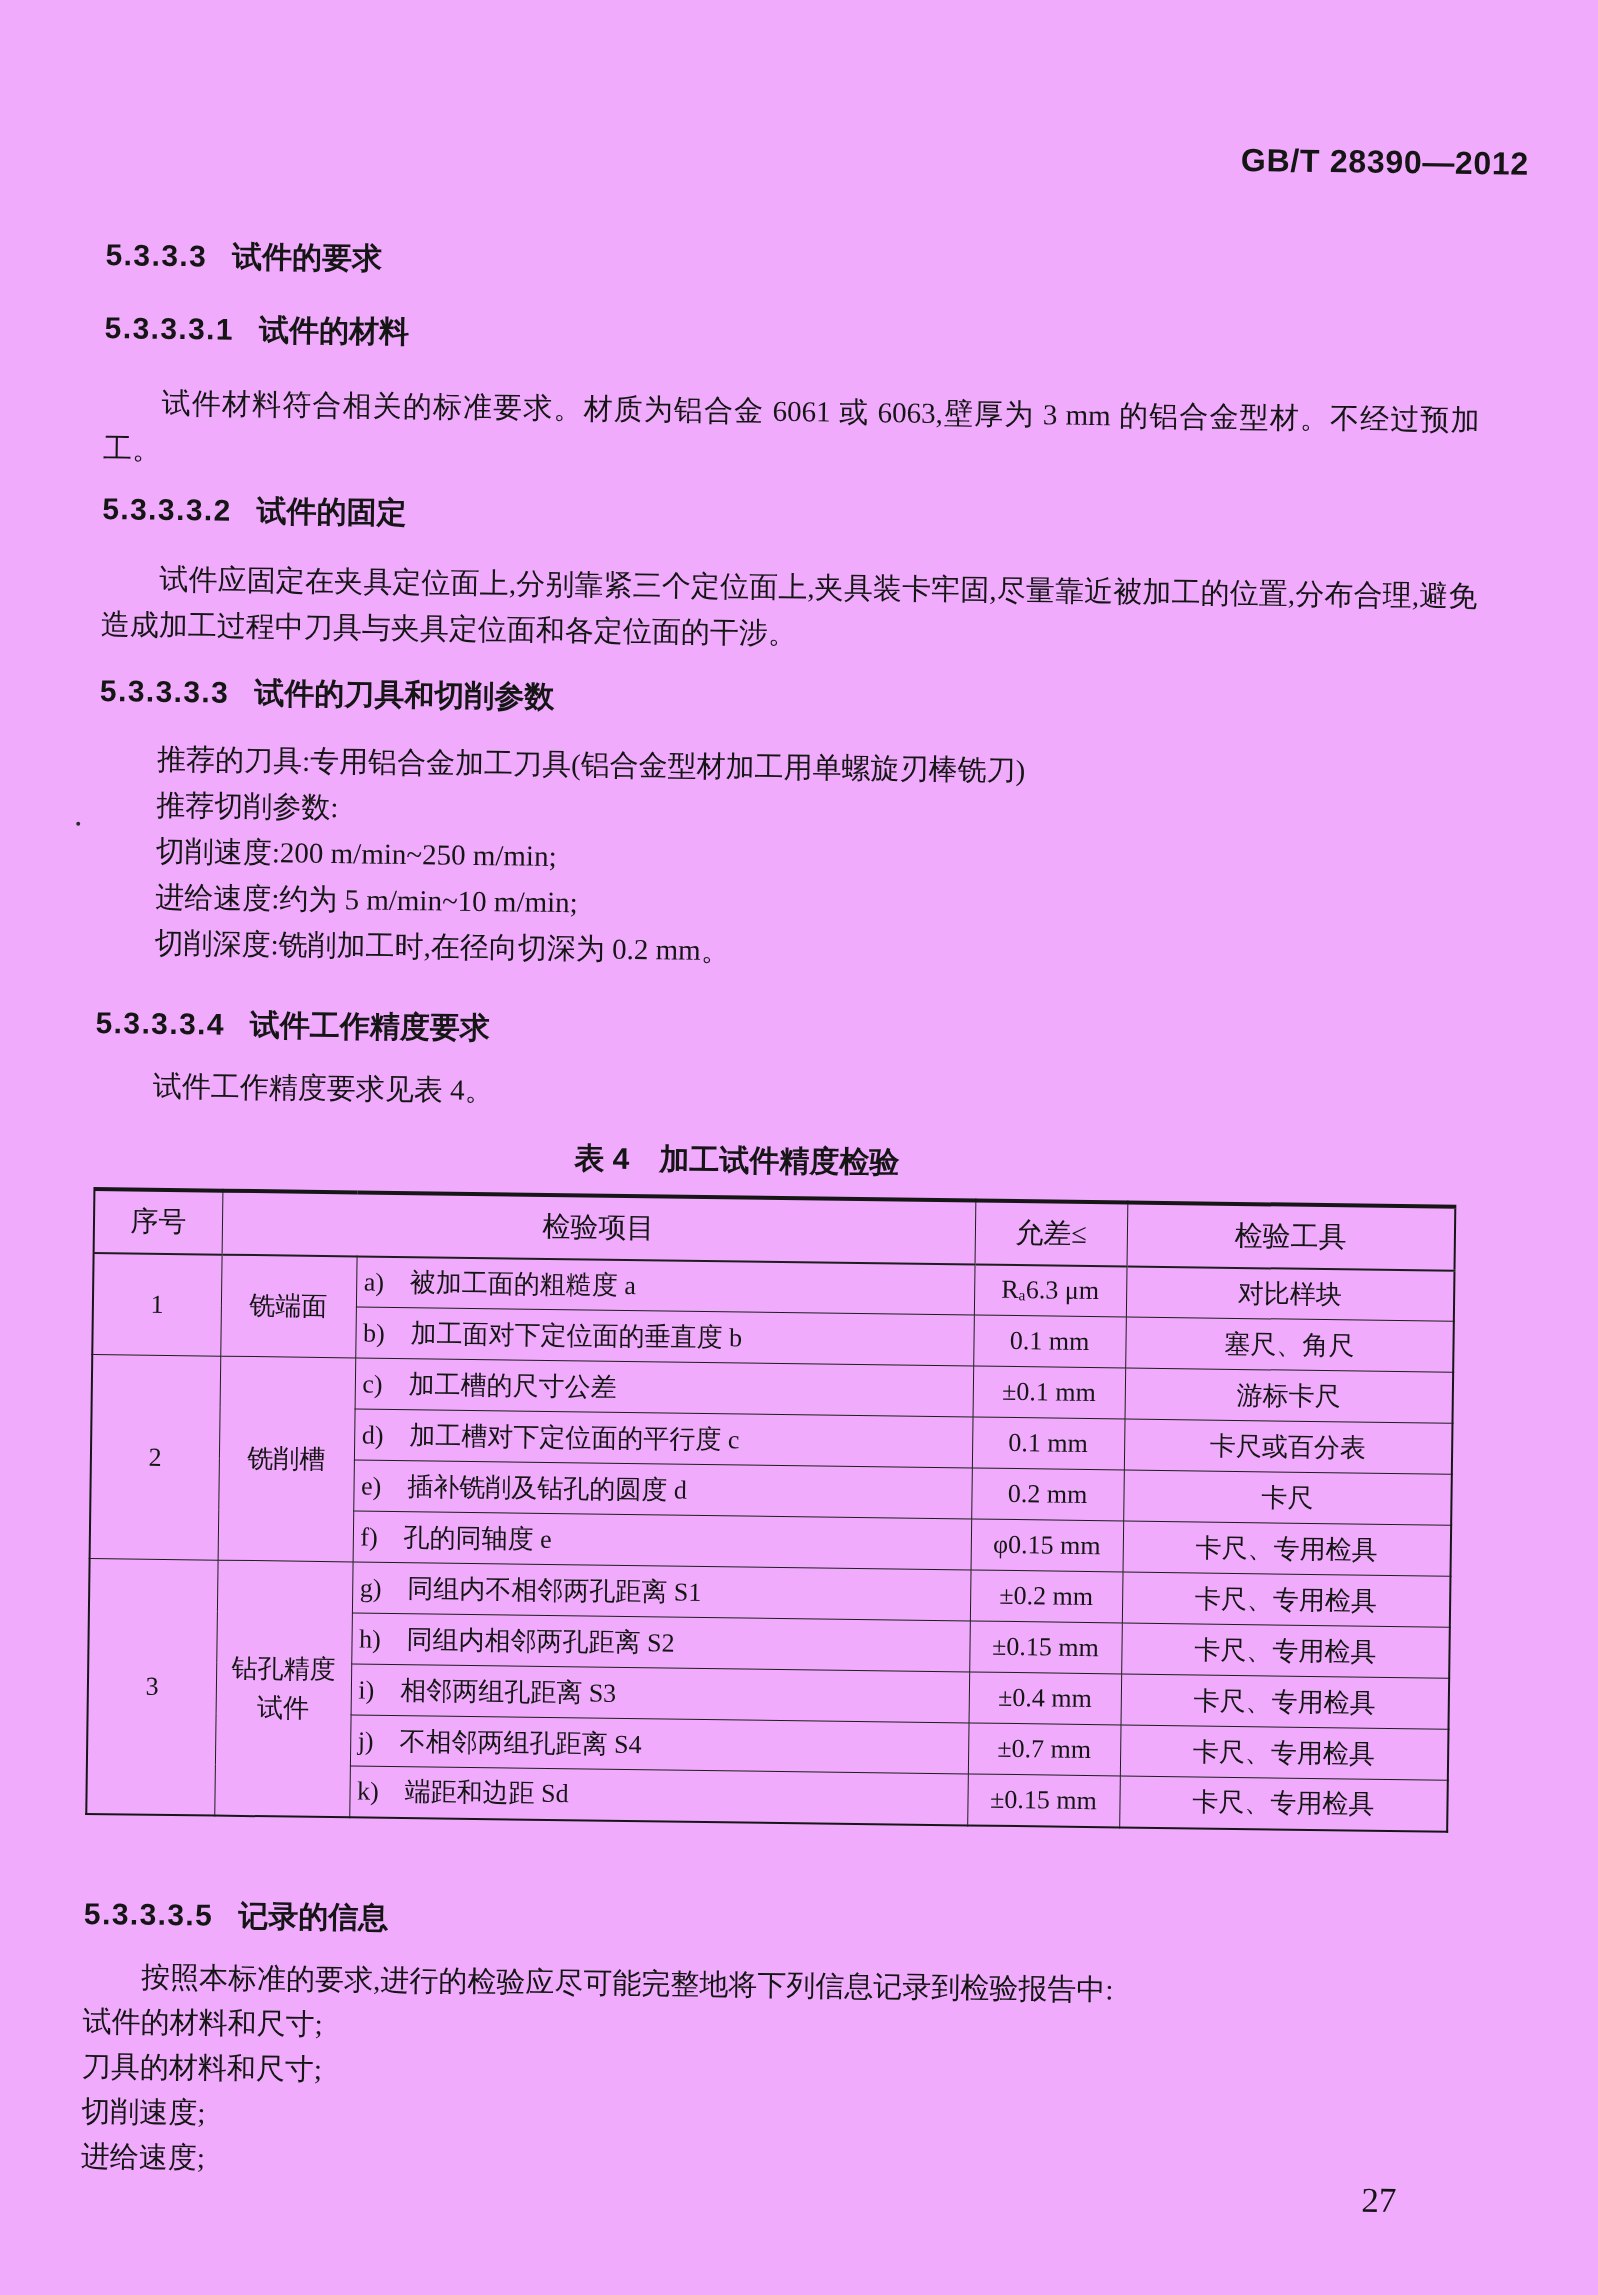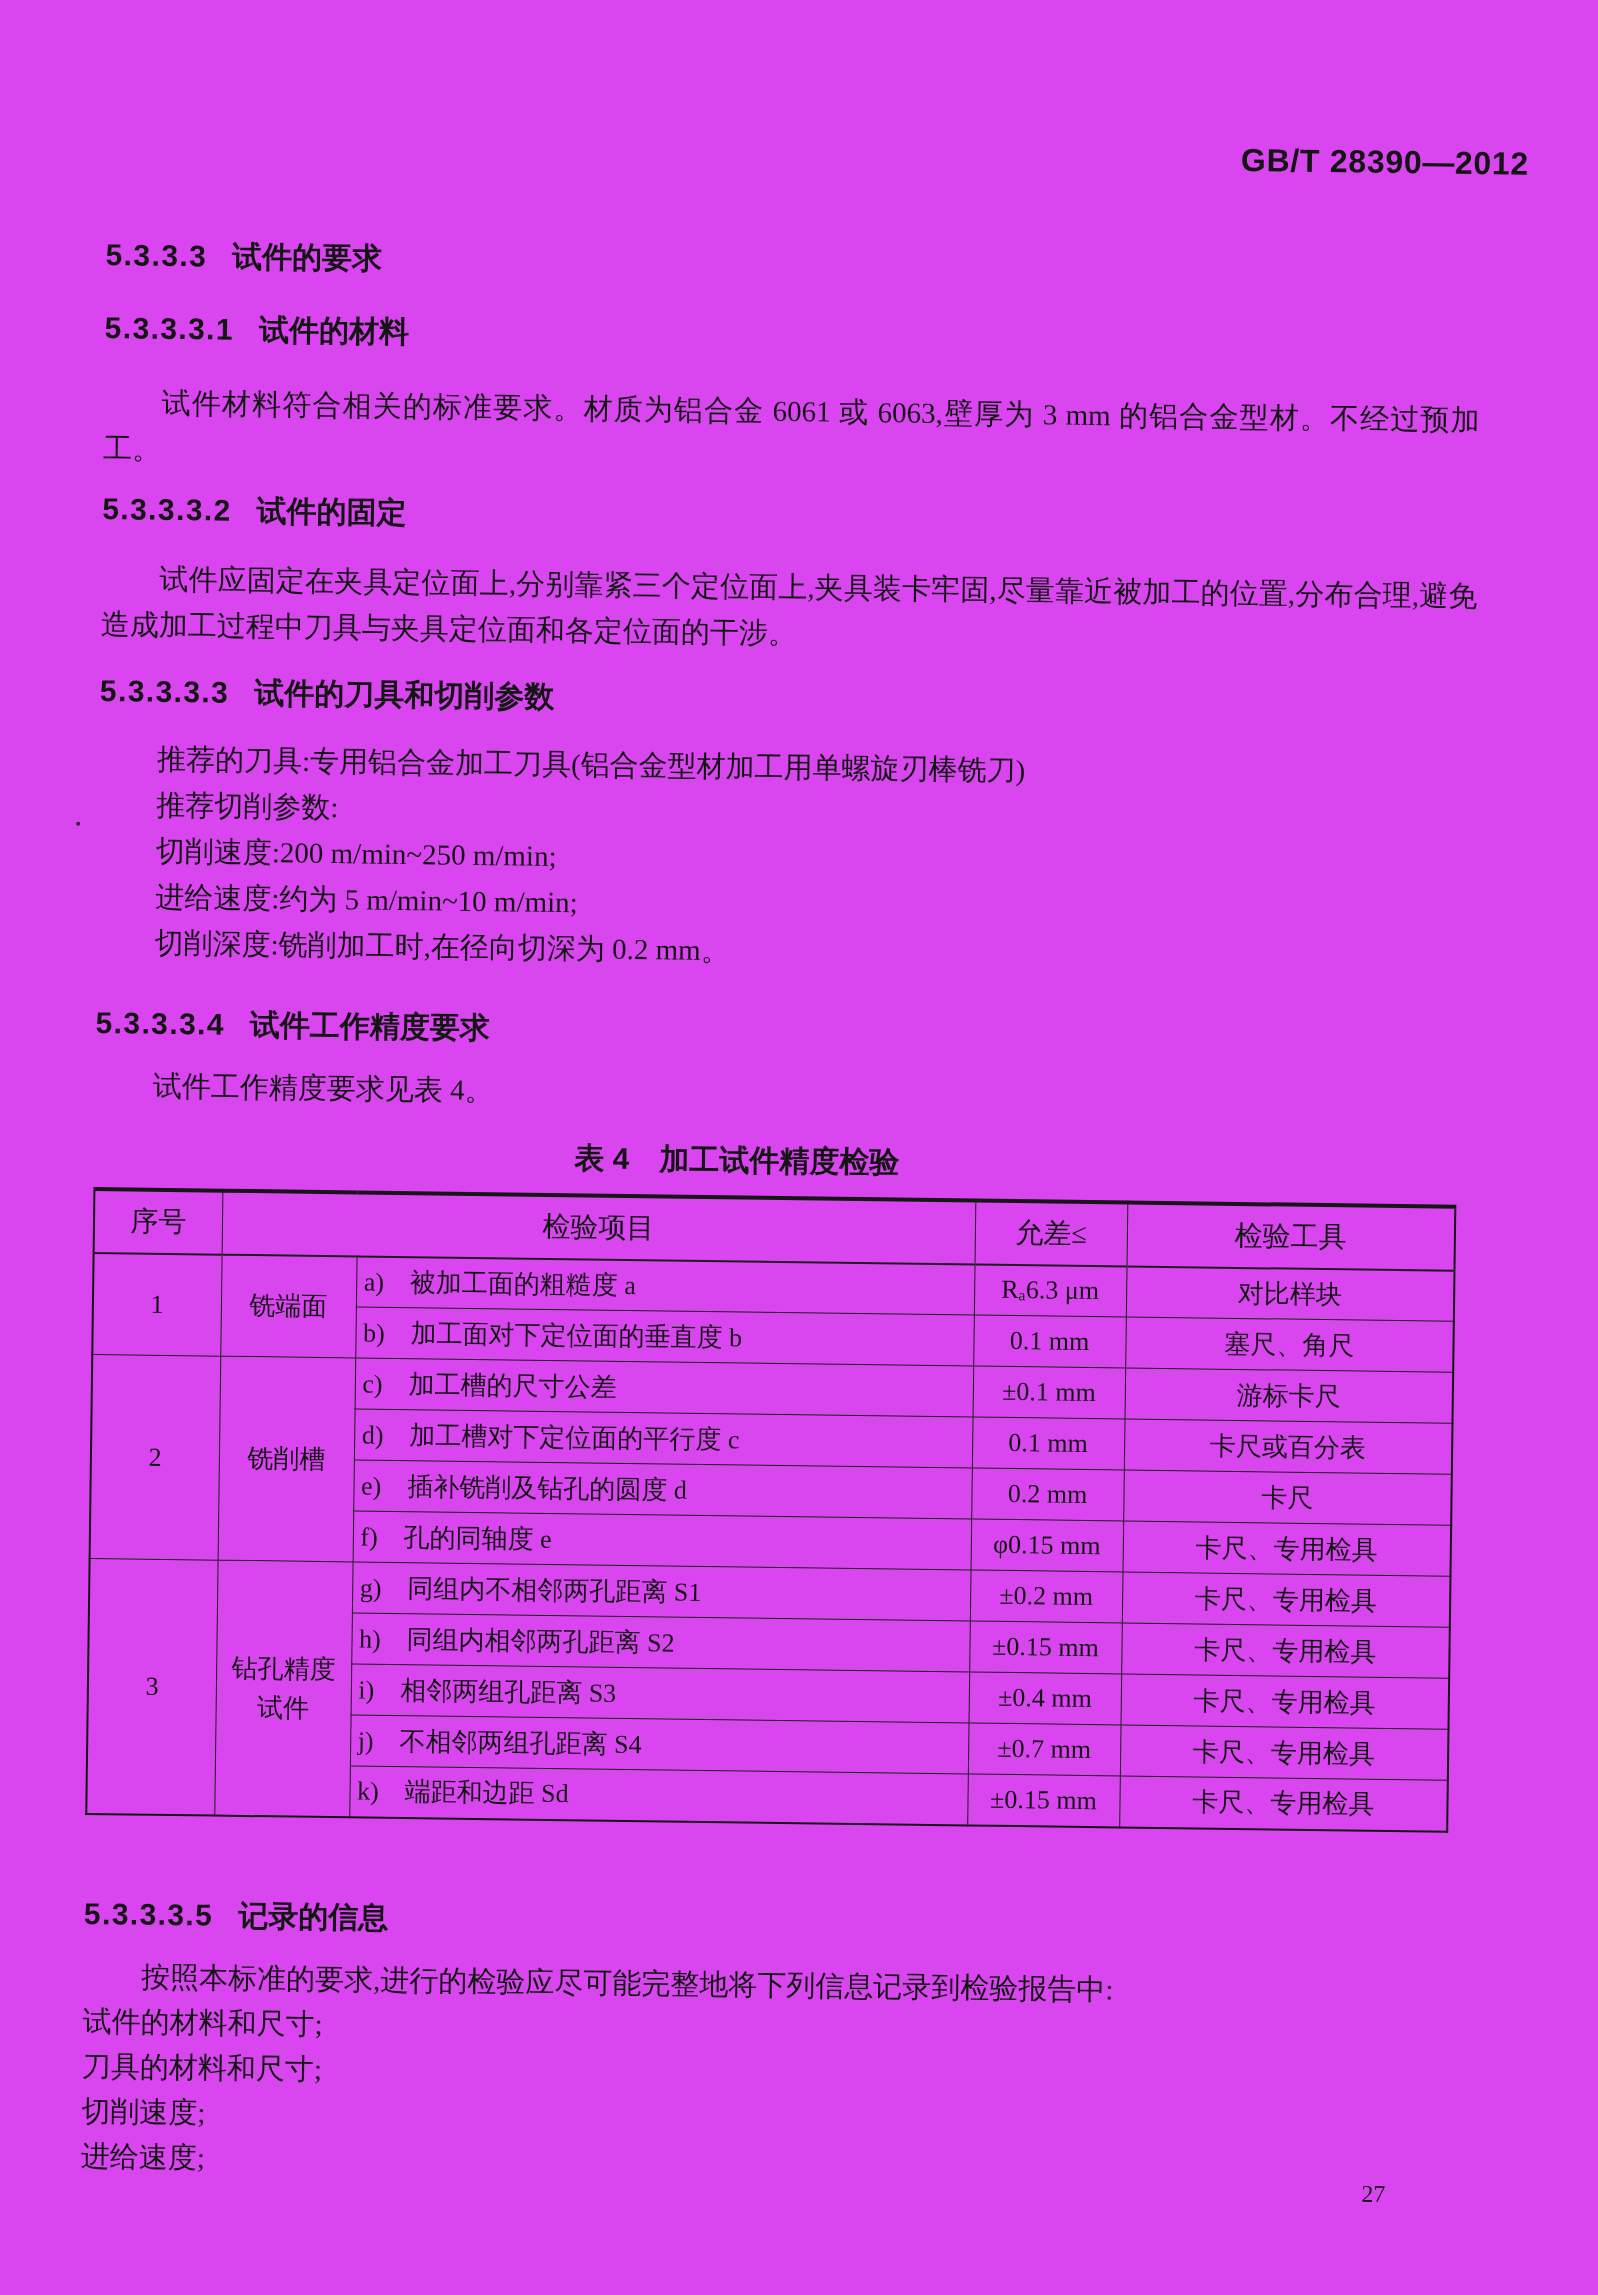--- a/index.html
+++ b/index.html
@@ -1,19 +1,19 @@
 <!DOCTYPE html>
 <html style="font-size:11px"><head>
 <meta charset="utf-8">
 <style>
   html,body{margin:0;padding:0;background:#e8e8e8;}
   .page{
     position:relative;
     width:1599px;height:2295px;
-    background:#d946ef;
+    background:#f0abfc;
     overflow:hidden;
     color:#151515;
     font-family:"Liberation Serif","DejaVu Serif",serif;
   }
   .content{
     position:absolute;left:0;top:0;width:1599px;height:2295px;
     transform:rotate(0.75deg);
     transform-origin:28px 0;
   }
   .std-no{
@@ -67,21 +67,21 @@
   table.t4 tbody tr{height:51px;}
   table.t4 th{font-weight:normal;font-size:28px;text-align:center;border-bottom-width:2.8px;}
   td.seq,td.grp{text-align:center;}
   td.grp{padding:0 21px;line-height:39px;}
   td.item{text-align:left;padding-left:11px;}
   td.tol,td.tool{text-align:center;}
   .record-p{margin-top:20px;font-size:29px;line-height:46px;text-indent:58px;}
   .ritem{font-size:29px;line-height:45px;}
   .page-num{
     position:absolute;top:2163px;left:1390px;
-    font-size:24px;
+    font-size:35px;
   }
   .dot{
     position:absolute;left:87px;top:821px;
     width:4.1px;height:4.1px;background:#2a2a2a;border-radius:50%;
   }
 </style>
 </head>
 <body>
 
 <div class="page">

